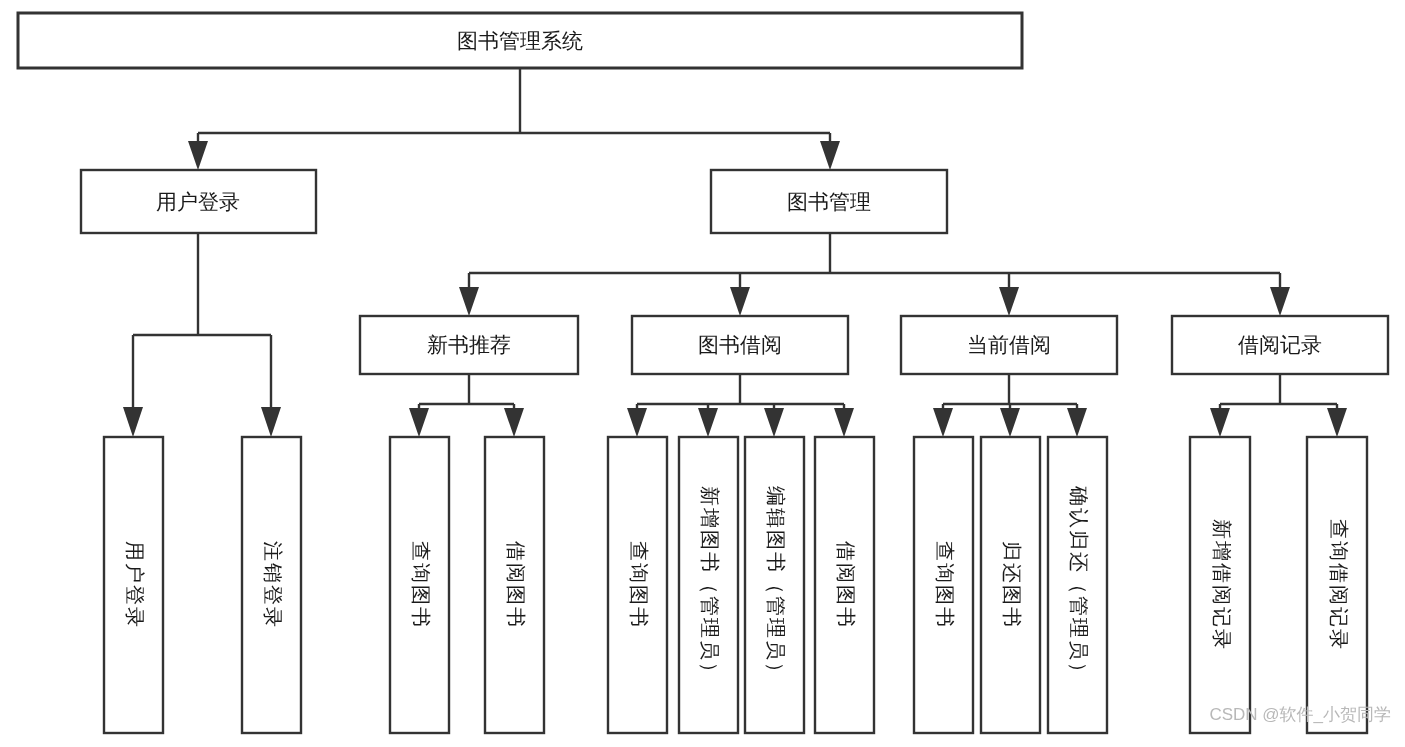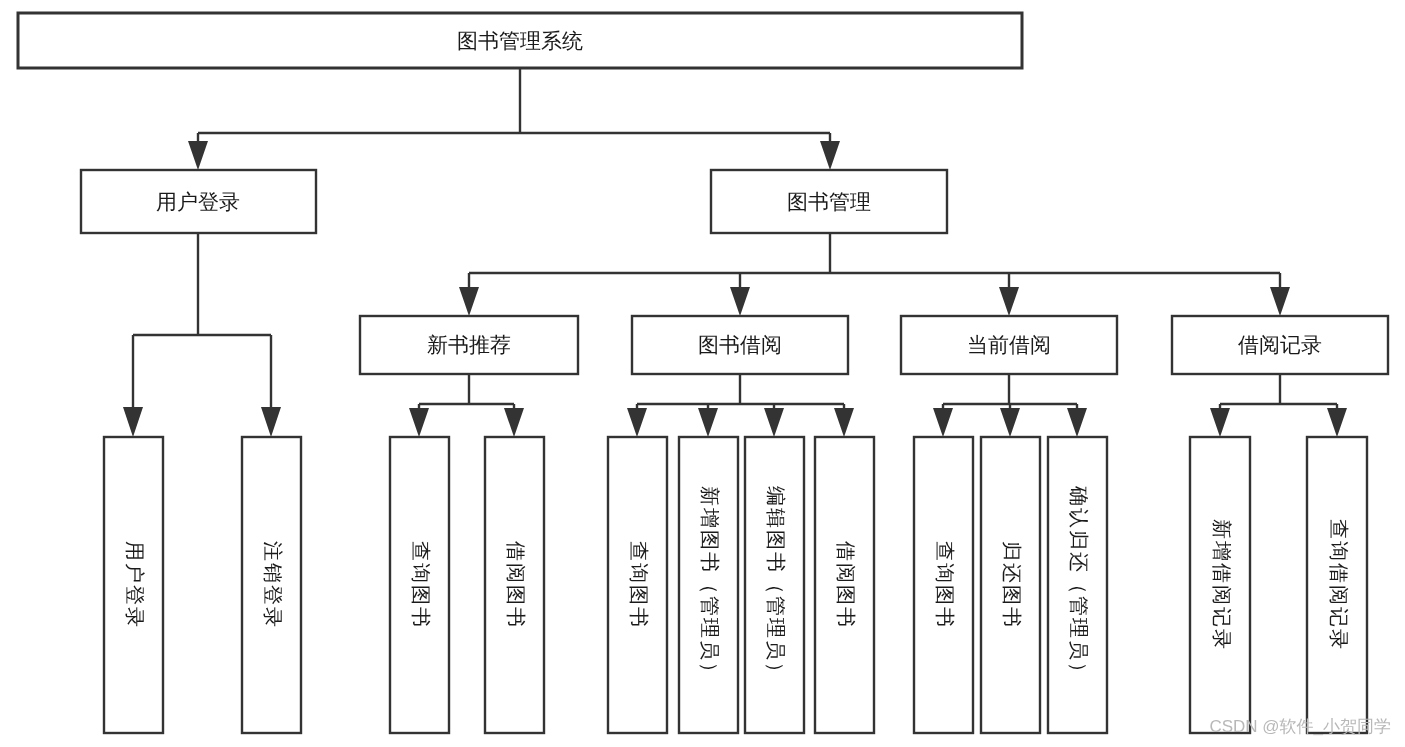--- a/index.html
+++ b/index.html
@@ -52,21 +52,21 @@
     text-anchor: middle;
     dominant-baseline: middle;
   }
   .node-label.vertical-label {
     font-size: 20px;
     letter-spacing: 2px;
   }
   .watermark {
     position: absolute;
     right: 14px;
-    bottom: 9px;
+    bottom: 21px;
     font-family: "Liberation Sans", "DejaVu Sans", sans-serif;
     font-size: 17px;
     color: #b8b8b8;
     white-space: nowrap;
     user-select: none;
   }
 </style>
 </head>
 <body>
 

